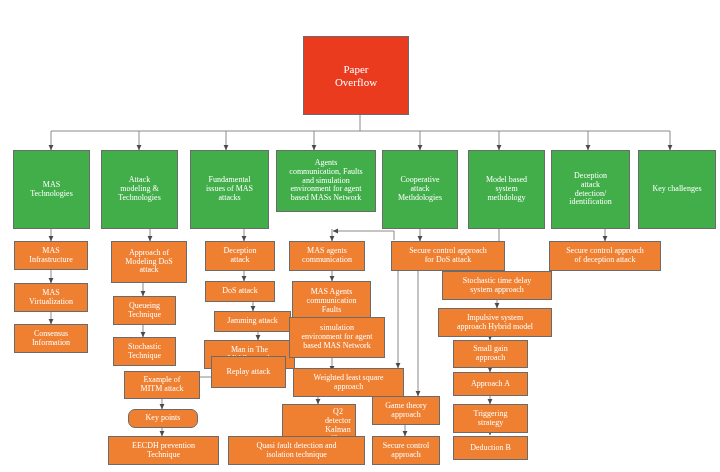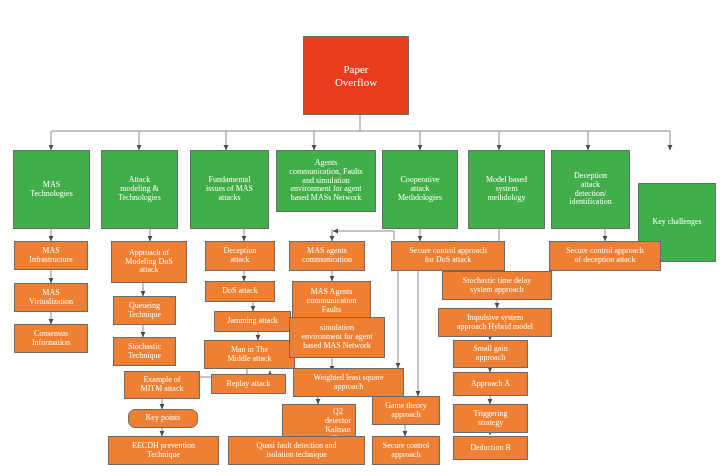--- a/index.html
+++ b/index.html
@@ -161,21 +161,21 @@
     <span>Model based
 system
 methdology</span>
   </div>
   <div class="node cat" style="left:551px;top:150px;width:79px;height:79px;">
     <span>Deception
 attack
 detection/
 identification</span>
   </div>
-  <div class="node cat" style="left:638px;top:150px;width:78px;height:79px;margin-top:33px;">
+  <div class="node cat" style="left:638px;top:150px;width:78px;height:79px;">
     <span>Key challenges</span>
   </div>
 
   <div class="node leaf" style="left:14px;top:241px;width:74px;height:29px;">
     <span>MAS
 Infrastructure</span>
   </div>
   <div class="node leaf" style="left:14px;top:283px;width:74px;height:29px;">
     <span>MAS
 Virtualization</span>
@@ -217,21 +217,21 @@
     <span>Example of
 MITM attack</span>
   </div>
   <div class="node leaf" style="left:128px;top:409px;width:70px;height:19px;border-radius:7px;">
     <span>Key points</span>
   </div>
   <div class="node leaf" style="left:108px;top:436px;width:111px;height:29px;">
     <span>EECDH prevention
 Technique</span>
   </div>
-  <div class="node leaf" style="left:211px;top:374px;width:75px;height:20px;text-align:center;">
+  <div class="node leaf" style="left:211px;top:356px;width:75px;height:32px;text-align:center;">
     <span>Replay attack</span>
   </div>
 
   <div class="node leaf" style="left:289px;top:241px;width:76px;height:30px;">
     <span>MAS agents
 communication</span>
   </div>
   <div class="node leaf" style="left:292px;top:281px;width:79px;height:41px;">
     <span>MAS Agents
 communication

